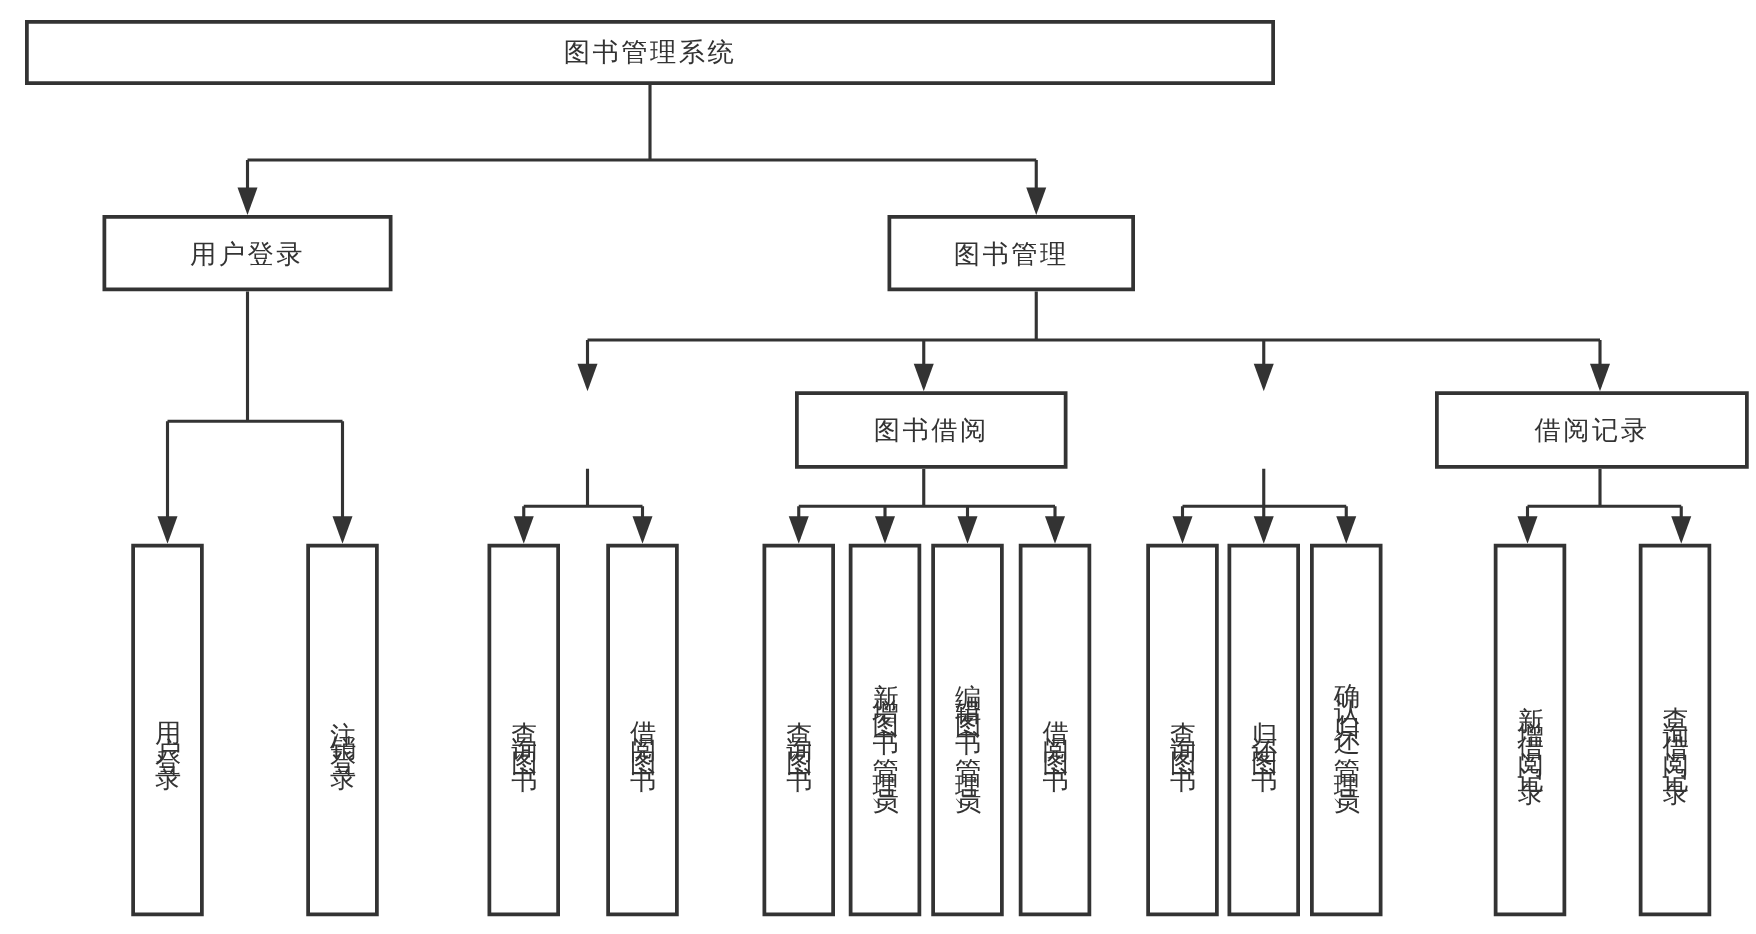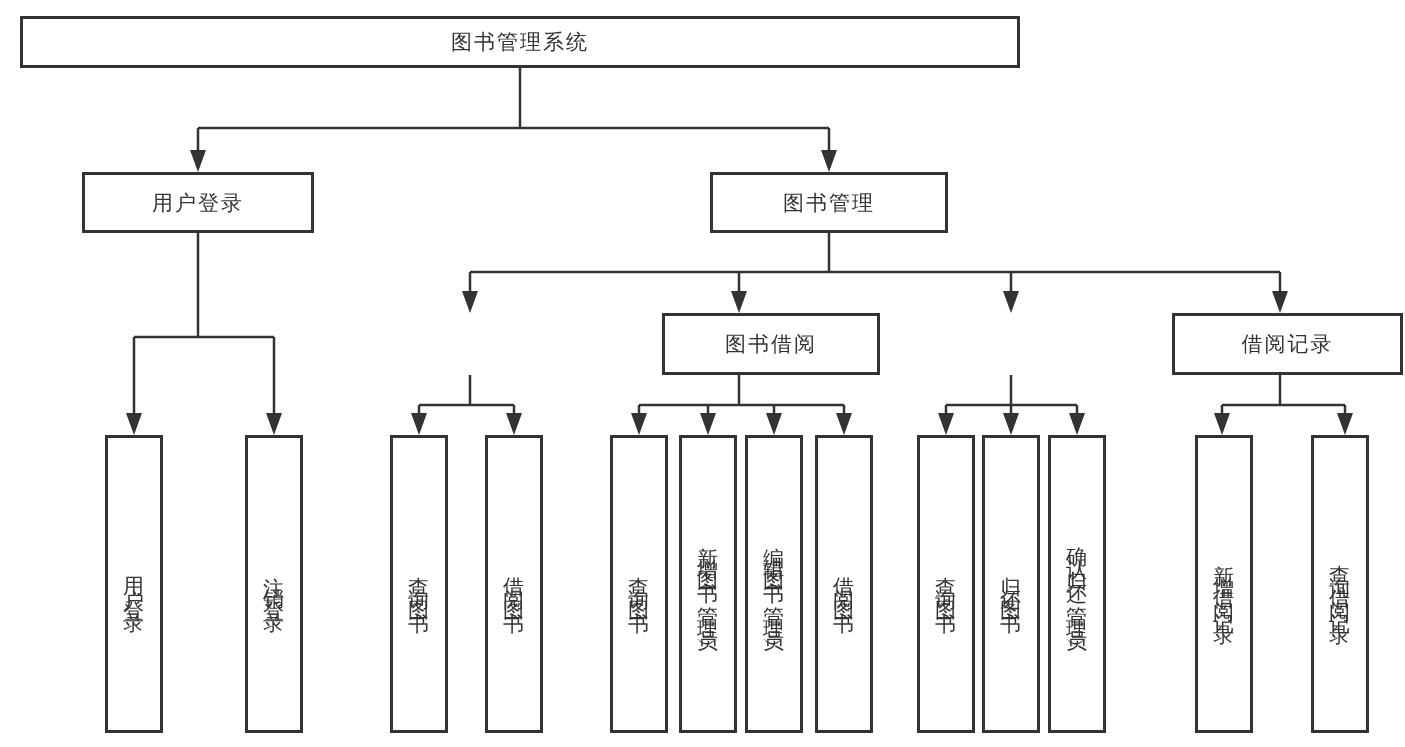--- a/index.html
+++ b/index.html
@@ -103,28 +103,28 @@
     </g>
   </svg>
 
   <div class="node" style="left:20px; top:16px; width:1000px; height:52px;">
     <span>图书管理系统</span>
   </div>
 
   <div class="node" style="left:82px; top:172px; width:232px; height:61px;">
     <span>用户登录</span>
   </div>
-  <div class="node" style="left:710px; top:172px; width:238px; height:61px;">
+  <div class="node" style="left:710px; top:172px; width:198px; height:61px;">
     <span>图书管理</span>
   </div>
 
-  <div class="node" style="left:662px; top:313px; width:218px; height:62px;">
+  <div class="node" style="left:636px; top:313px; width:218px; height:62px;">
     <span>图书借阅</span>
   </div>
-  <div class="node" style="left:1172px; top:313px; width:231px; height:62px;">
+  <div class="node" style="left:1148px; top:313px; width:251px; height:62px;">
     <span>借阅记录</span>
   </div>
 
   <div class="leaf" style="left:105px;">
     <span>用户登录</span>
   </div>
   <div class="leaf" style="left:245px;">
     <span>注销登录</span>
   </div>
 

